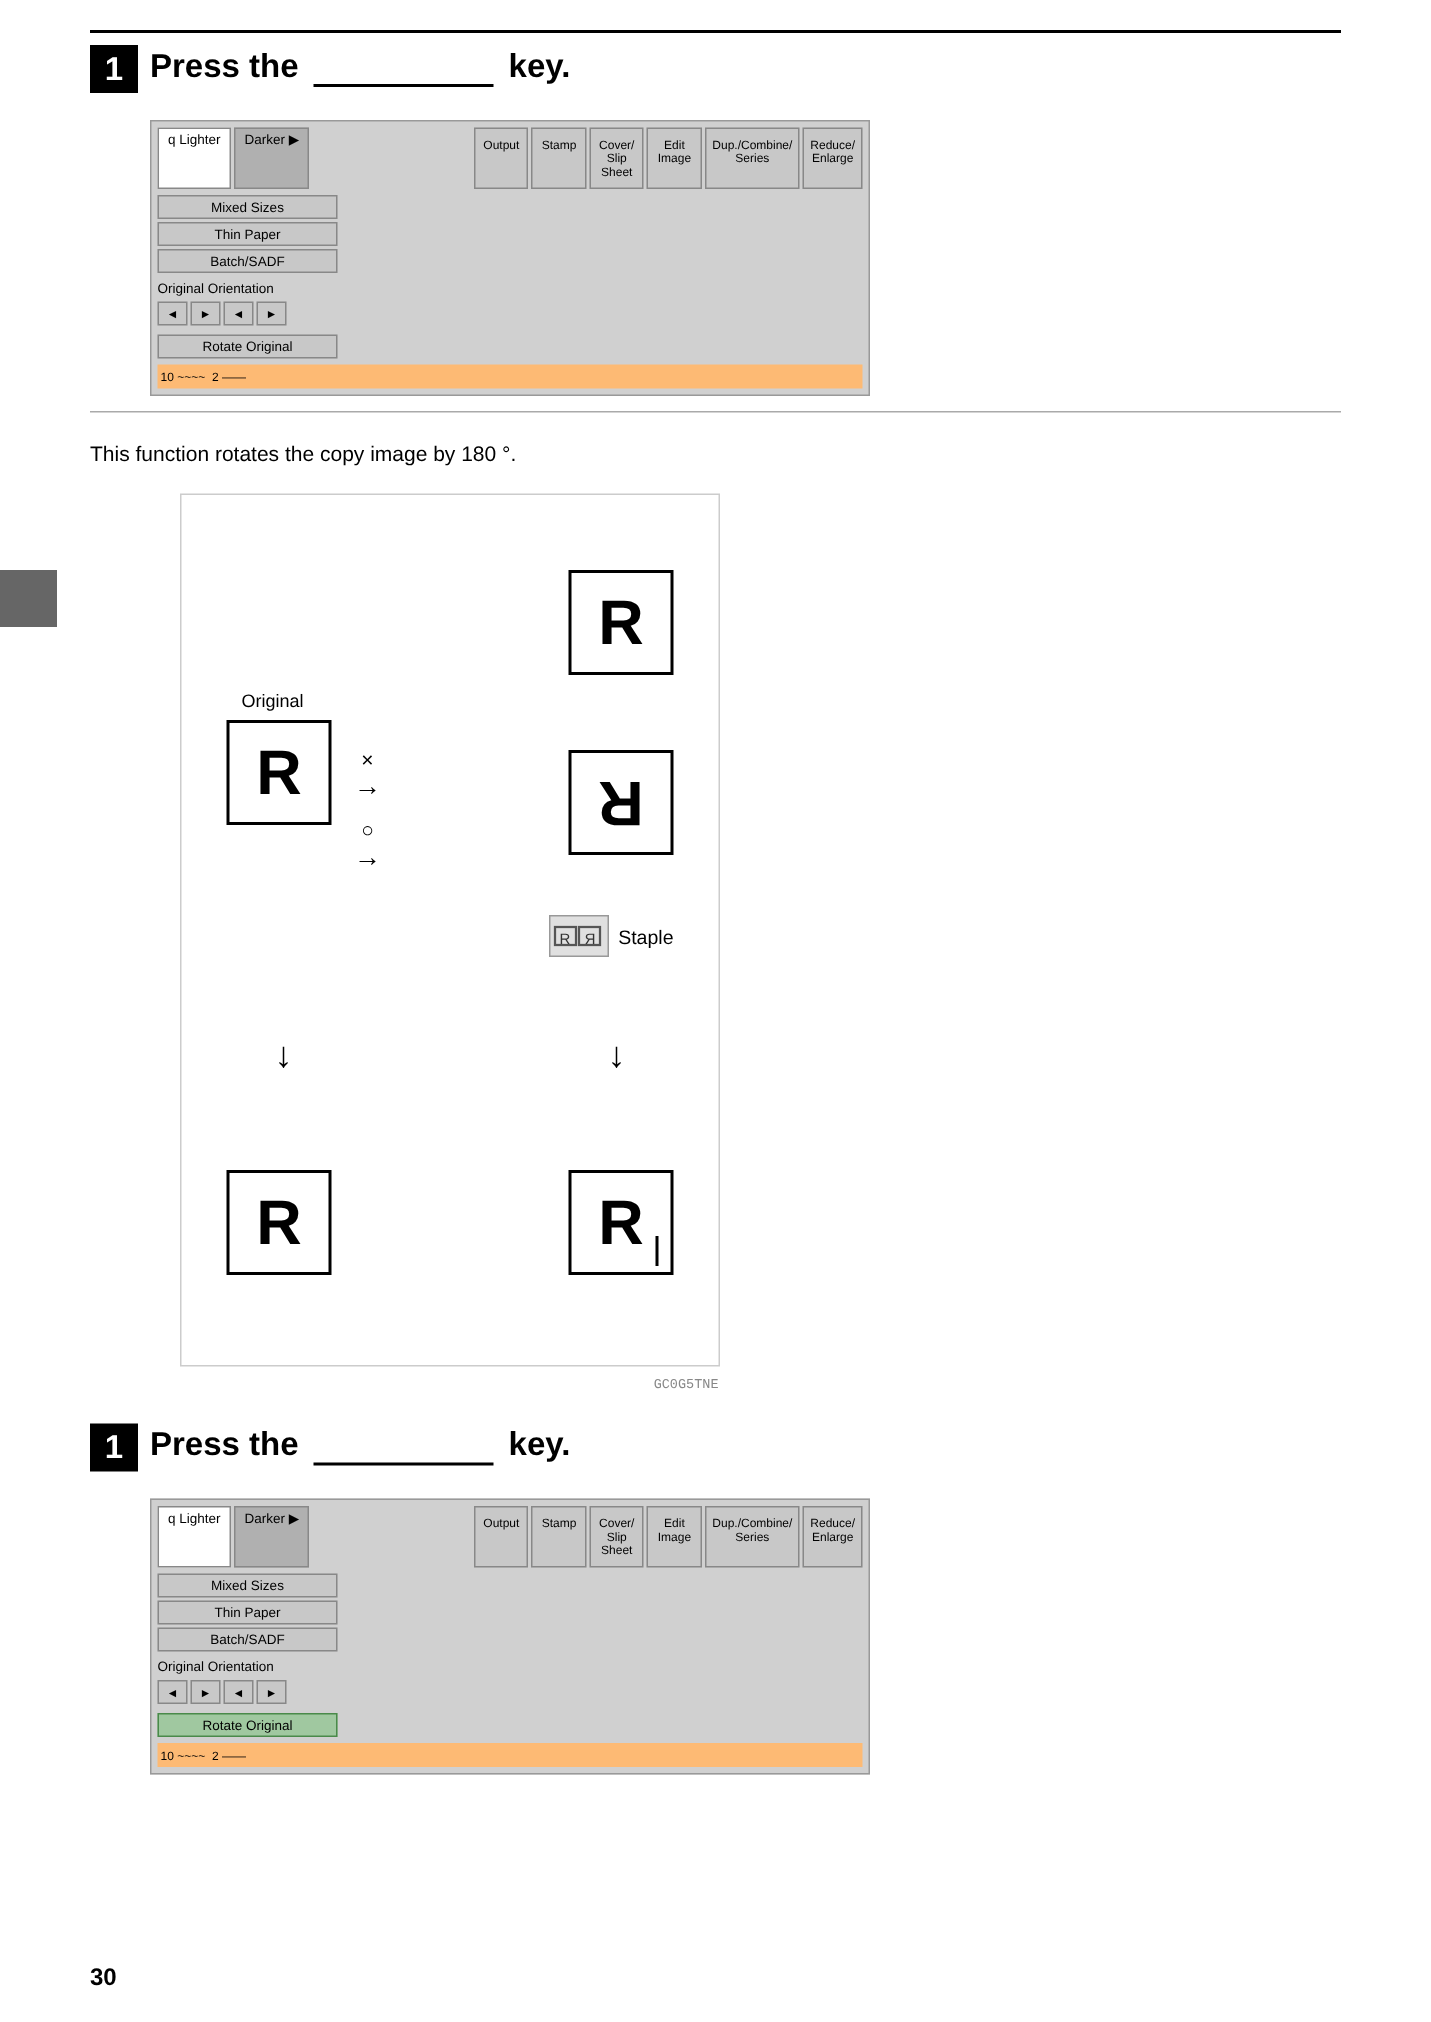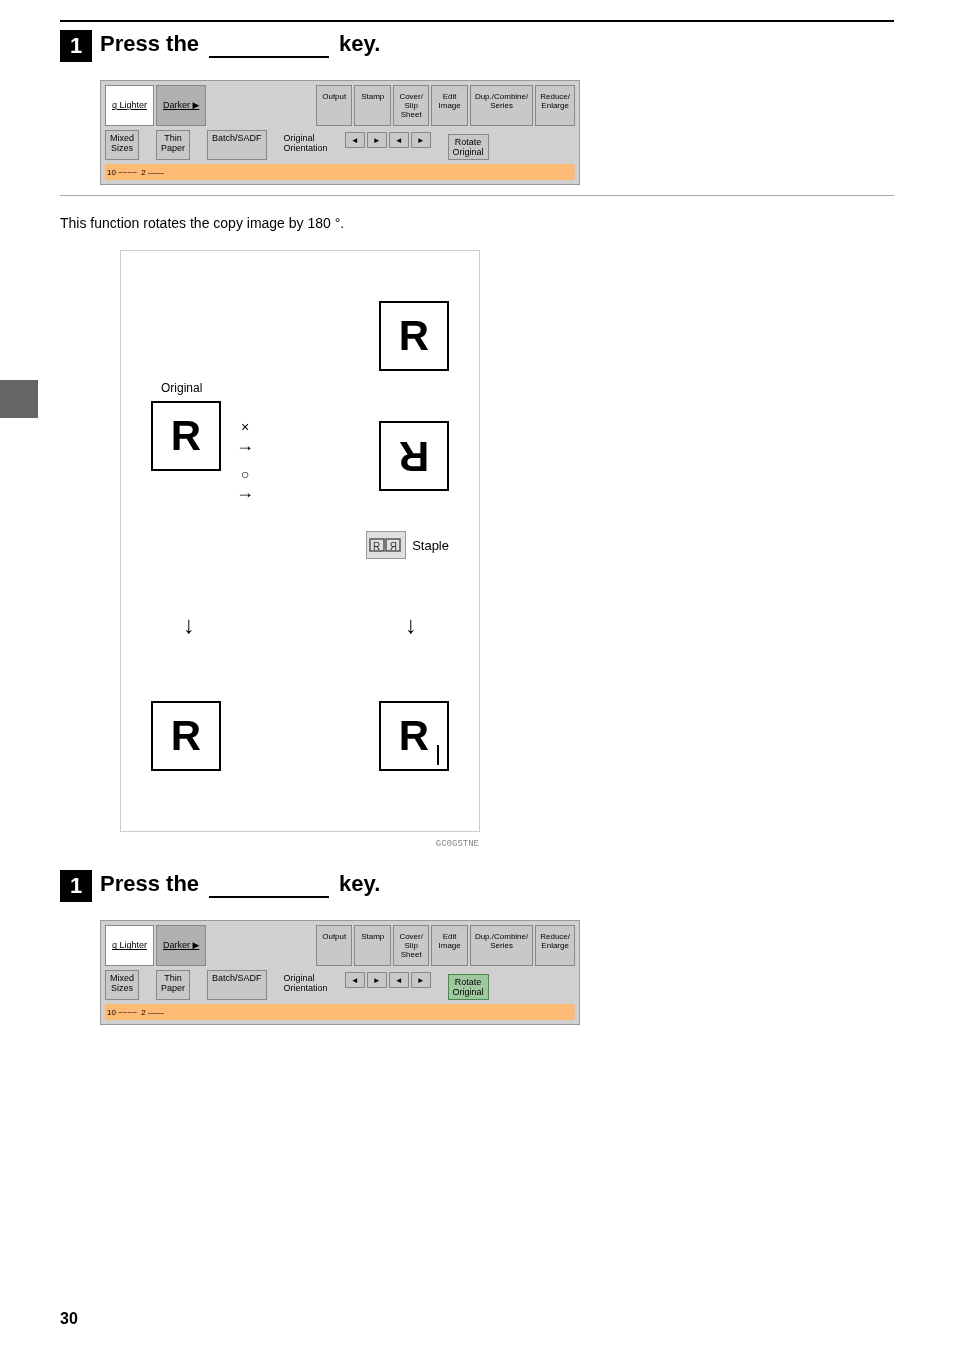--- a/index.html
+++ b/index.html
@@ -69,45 +69,45 @@
 
     .ui-mock-tabs {
       display: flex;
       gap: 2px;
       margin-bottom: 4px;
     }
 
     .ui-mock-tab {
       background: #b0b0b0;
       border: 1px solid #888;
-      padding: 14px 6px;
+      padding: 2px 6px;
       font-size: 9px;
       cursor: pointer;
-      text-decoration: underline;
     }
 
     .ui-mock-tab.active {
       background: #fff;
     }
 
     .ui-mock-tab-right {
       margin-left: auto;
       display: flex;
       gap: 2px;
     }
 
     .ui-mock-body {
       display: flex;
       gap: 4px;
     }
 
     .ui-mock-left {
       width: 120px;
       display: flex;
-      gap: 17px;
+      flex-direction: column;
+      gap: 2px;
     }
 
     .ui-mock-btn {
       background: #c8c8c8;
       border: 1px solid #888;
       padding: 2px 4px;
       font-size: 9px;
       text-align: center;
     }
 

